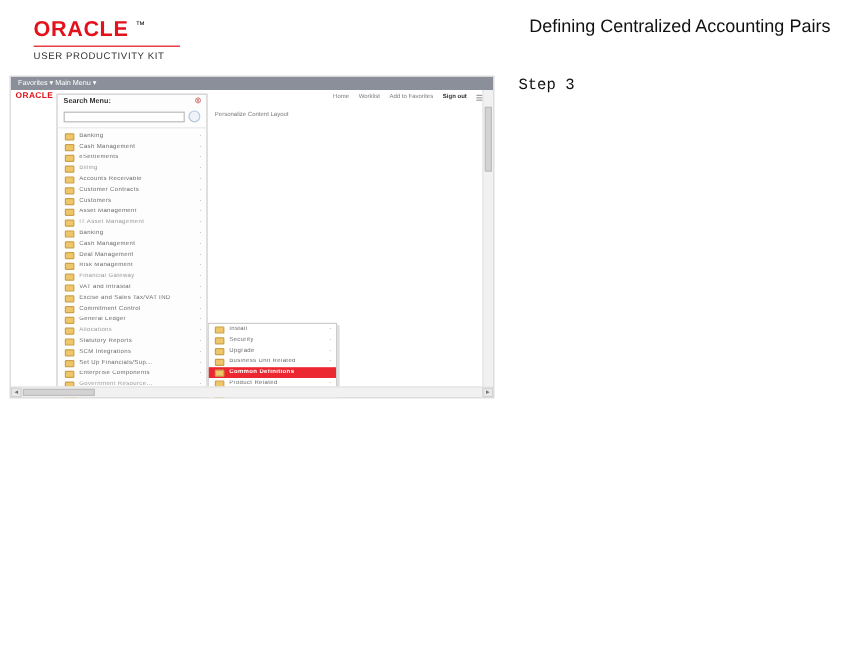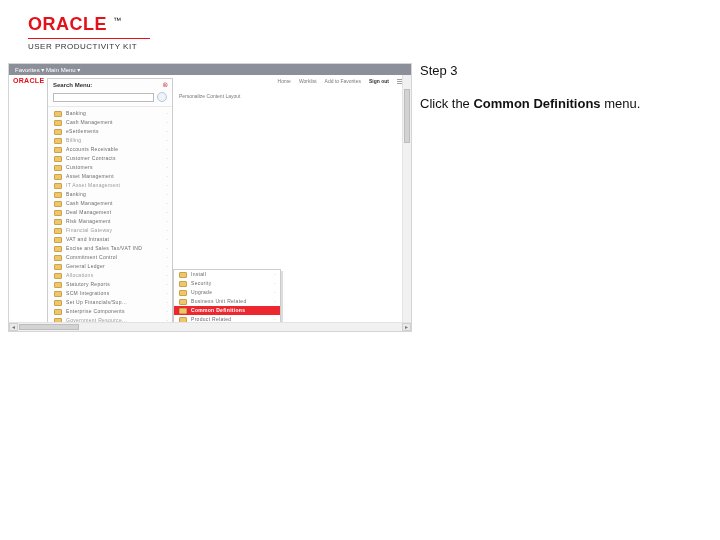--- a/index.html
+++ b/index.html
@@ -12,21 +12,21 @@
   .logo-row { display: flex; align-items: center; gap: 6px; }
   .logo-red { color: #e3111a; font-weight: 700; font-size: 18px; letter-spacing: 0.5px; }
   .logo-tm { font-size: 8px; color: #111; align-self: flex-start; margin-top: 2px; }
   .logo-bar { height: 1px; background: #e3111a; width: 122px; margin-top: 3px; }
   .logo-sub { font-size: 8px; letter-spacing: 0.5px; color: #333; margin-top: 3px; font-weight: 400; }
   .title { margin-left: auto; font-size: 15px; font-weight: 400; }
 
   
   .body { display: flex; padding: 6px 28px 0 8px; }
   .shot-col { width: 404px; flex: 0 0 404px; }
-  .text-col { flex: 1; padding-left: 8px; font-size: 13px; }
+  .text-col { flex: 1; padding-left: 20px; font-size: 13px; font-family: Liberation Mono, monospace; }
   .text-col p { margin-bottom: 18px; }
   .text-col .bold { font-weight: 700; }
 
   
   .shot {
     width: 404px; height: 269px;
     border: 1px solid #d5d5d5; background: #fff; position: relative;
     font-size: 6px; line-height: 1; color: #7a7a7a; overflow: hidden;
   }
   .shot .topbar { height: 11px; background: #8a8f9a; display: flex; align-items: center; padding: 0 6px; }
@@ -79,20 +79,21 @@
 
   <div class="header">
     <div class="logo-block">
       <div class="logo-row">
         <span class="logo-red">ORACLE</span>
         <span class="logo-tm">™</span>
       </div>
       <div class="logo-bar"></div>
       <div class="logo-sub">USER PRODUCTIVITY KIT</div>
     </div>
+    <div class="title">Defining Centralized Accounting Pairs</div>
   </div>
 
   <div class="body">
     <div class="shot-col">
       <div class="shot">
 
         <div class="topbar">
           <span class="left">Favorites ▾   Main Menu ▾</span>
         </div>
 
@@ -292,19 +293,16 @@
         <div class="scroll-h">
           <span class="arr l">◂</span>
           <div class="thumb"></div>
           <span class="arr r">▸</span>
         </div>
       </div>
     </div>
 
     <div class="text-col">
       <p>Step 3</p>
-      <p>
-        <span>Click the </span><span class="bold">Common Definitions</span><span> menu.</span>
-      </p>
     </div>
   </div>
 
 </div>
 
 </body></html>

